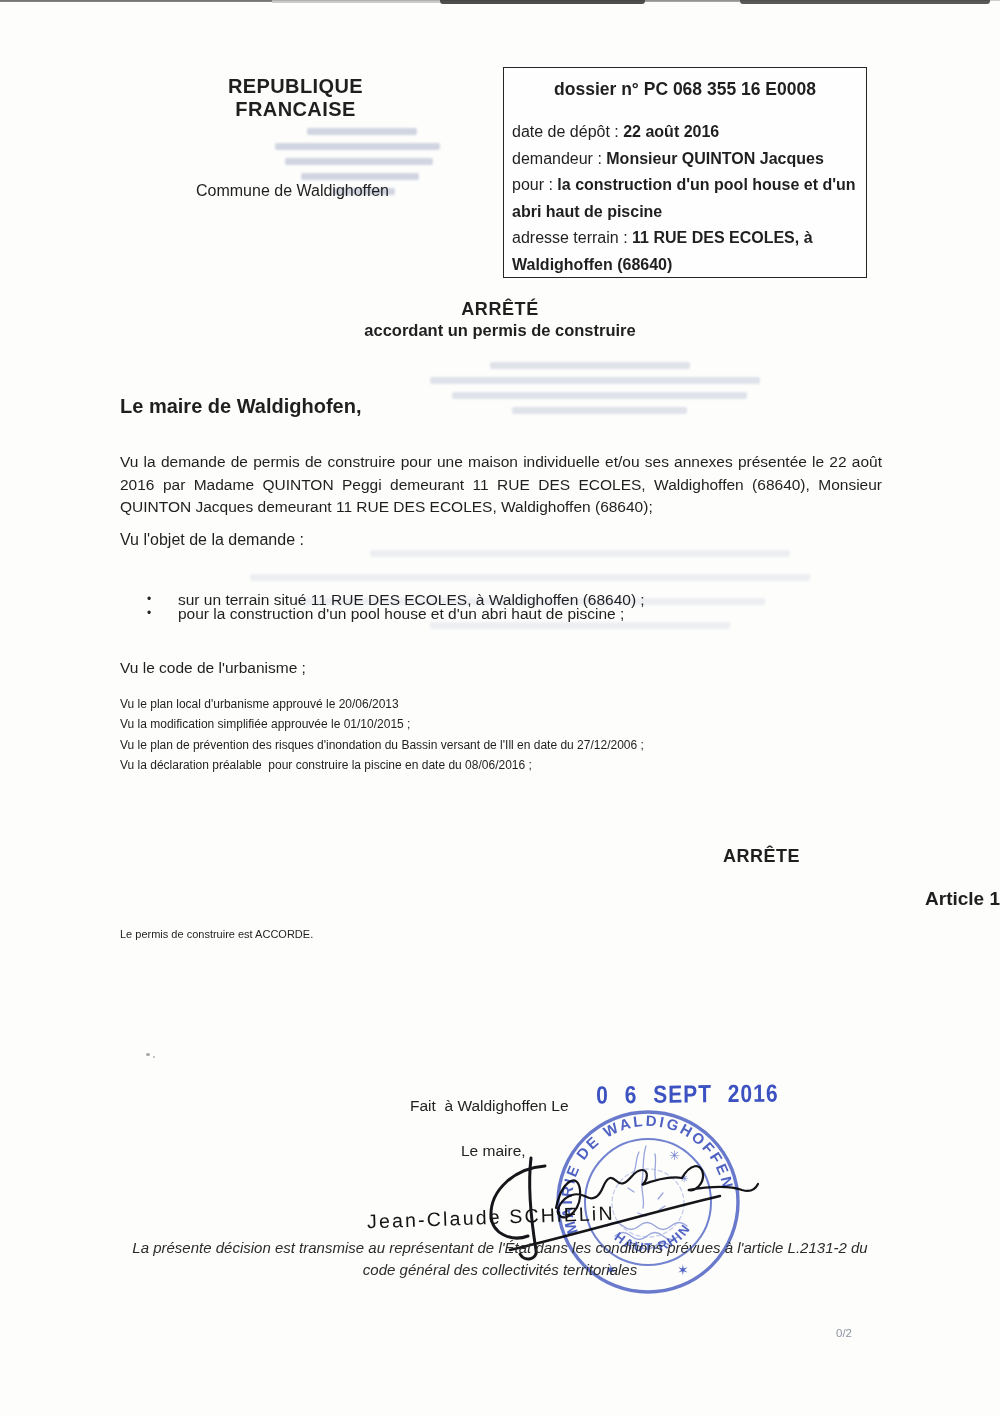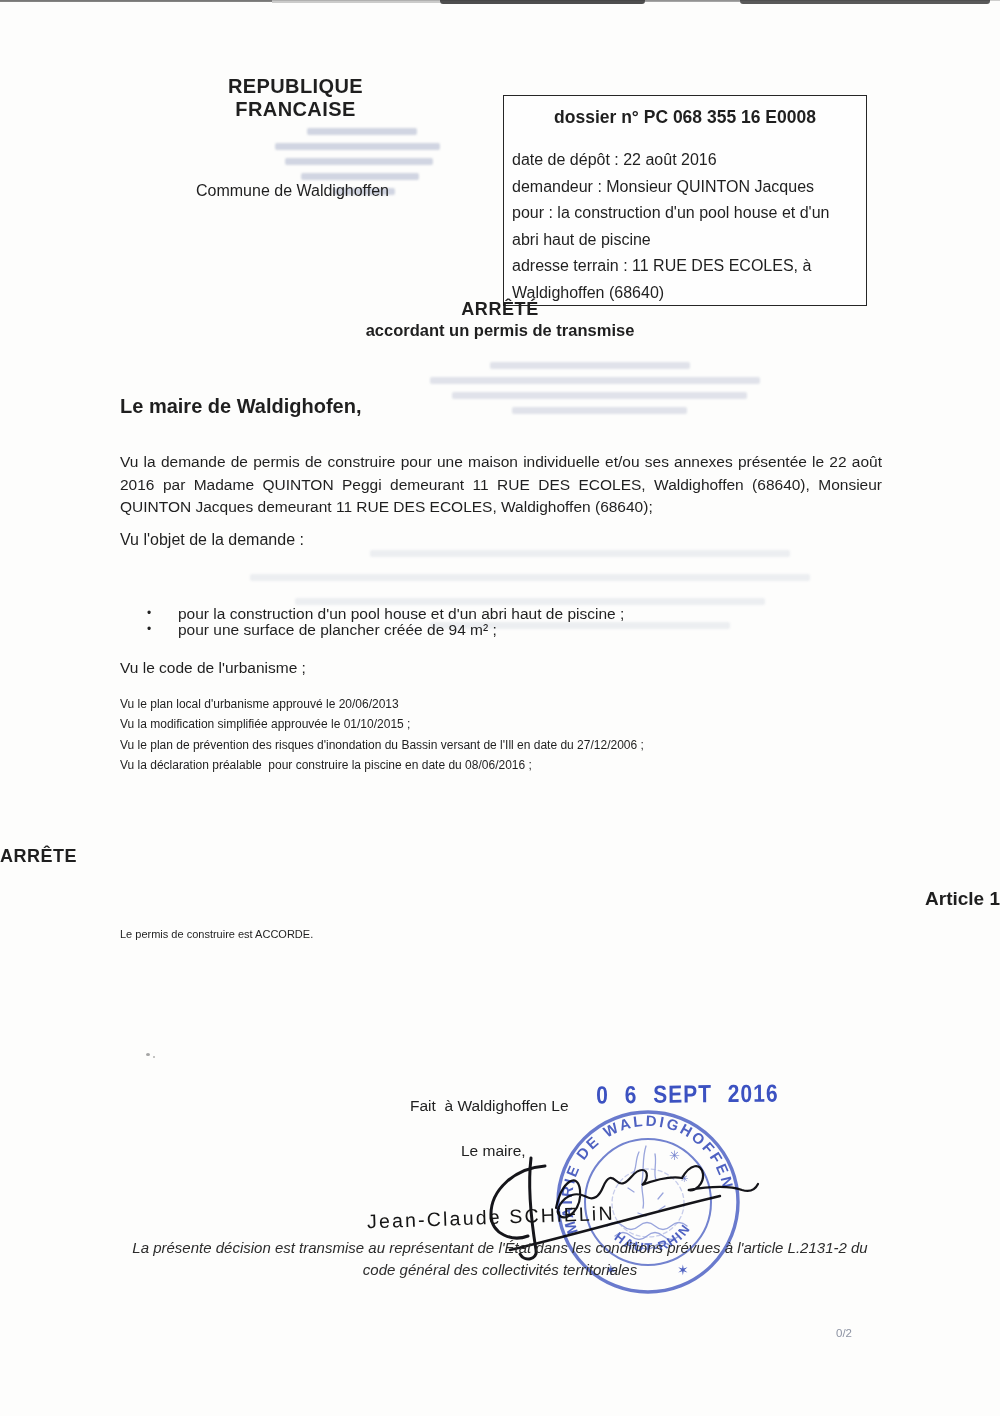--- a/index.html
+++ b/index.html
@@ -29,45 +29,44 @@
   .bleed-b .ln{background:rgba(110,122,165,.20);}
   .bleed-c .ln{background:rgba(115,128,168,.12);margin-bottom:17px;}
 
   .republic{left:178px;top:75px;width:235px;text-align:center;font-size:20px;font-weight:600;letter-spacing:.4px;}
   .commune{left:196px;top:182px;font-size:16px;}
 
   .dossier-box{
     left:503px;top:67px;width:364px;height:211px;
     border:1.6px solid #262626;box-sizing:border-box;
     background:rgba(255,255,255,.6);
-    margin-top:28px;
   }
   .dossier-title{margin-top:11px;text-align:center;font-size:17.5px;font-weight:bold;}
   .dossier-fields{margin-top:19px;padding:0 8px;font-size:16px;line-height:26.5px;}
-  .dossier-fields .val{font-weight:normal;}
+  .dossier-fields .val{font-weight:bold;}
 
   .t1{left:0;top:299px;width:1000px;text-align:center;font-size:18px;font-weight:bold;letter-spacing:.6px;}
   .t2{left:0;top:321px;width:1000px;text-align:center;font-size:16.5px;font-weight:bold;}
   .t3{left:0;top:342px;width:1000px;text-align:center;font-size:16.5px;font-weight:bold;}
 
   .salutation{left:120px;top:395px;font-size:20px;font-weight:bold;}
 
   .para1{left:120px;top:451px;width:762px;font-size:15.5px;line-height:22.6px;text-align:justify;}
   .object-intro{left:120px;top:531px;font-size:16px;}
 
   .bullet-row{position:absolute;left:147px;font-size:15.5px;}
   .bullet-row::before{content:"•";position:absolute;left:0;top:1px;font-size:12px;color:#222;}
   .bullet-row .btxt{margin-left:31px;display:inline-block;}
   .b1{top:561px;margin-top:44px;} .b2{top:591px;} .b3{top:621px;}
 
   .code-line{left:120px;top:659px;font-size:15.5px;}
   .vu{left:120px;font-size:12px;white-space:pre-wrap;}
   .v1{top:697px;} .v2{top:717px;} .v3{top:738px;} .v4{top:758px;}
 
-  .h-arrete{left:0;top:846px;width:800px;text-align:left;font-size:18px;font-weight:bold;letter-spacing:.5px;}
+  .h-arrete{left:0;top:846px;width:800px;text-align:right;font-size:18px;font-weight:bold;letter-spacing:.5px;}
   .h-article{left:0;top:888px;width:1000px;text-align:right;font-size:19px;font-weight:bold;}
   .decision-body{left:120px;top:928px;font-size:11px;}
 
   .speck{left:146px;top:1053px;width:4px;height:3px;background:rgba(0,0,0,.35);border-radius:50%;}
   .speck2{left:153px;top:1056px;width:2px;height:2px;background:rgba(0,0,0,.3);border-radius:50%;}
 
   .fait-line{left:410px;top:1097px;font-size:15.5px;white-space:pre;}
   .date-stamp{
     left:596px;top:1081px;font-size:21px;font-weight:bold;
     color:#3c52c4;letter-spacing:1px;word-spacing:9px;white-space:pre;
@@ -131,29 +130,29 @@
     <div class="dossier-title">dossier n° PC 068 355 16 E0008</div>
     <div class="dossier-fields">
       <div><span class="lbl">date de dépôt : </span><span class="val">22 août 2016</span></div>
       <div><span class="lbl">demandeur : </span><span class="val">Monsieur QUINTON Jacques</span></div>
       <div><span class="lbl">pour : </span><span class="val">la construction d'un pool house et d'un abri haut de piscine</span></div>
       <div><span class="lbl">adresse terrain : </span><span class="val">11 RUE DES ECOLES, à Waldighoffen (68640)</span></div>
     </div>
   </div>
 
   <div class="abs t1">ARRÊTÉ</div>
-  <div class="abs t2">accordant un permis de transmise</div>
+  <div class="abs t2">accordant un permis de construire</div>
 
   <div class="abs salutation">Le maire de Waldighofen,</div>
 
   <div class="abs para1">Vu la demande de permis de construire pour une maison individuelle et/ou ses annexes présentée le 22 août 2016 par Madame QUINTON Peggi demeurant 11 RUE DES ECOLES, Waldighoffen (68640), Monsieur QUINTON Jacques demeurant 11 RUE DES ECOLES, Waldighoffen (68640);</div>
   <div class="abs object-intro">Vu l'objet de la demande :</div>
 
   <div class="bullet-row b1"><span class="btxt">pour la construction d'un pool house et d'un abri haut de piscine ;</span></div>
-  <div class="bullet-row b3"><span class="btxt">pour une surface de plancher créée de 94 m² ;</span></div>
+  <div class="bullet-row b2"><span class="btxt">sur un terrain situé 11 RUE DES ECOLES, à Waldighoffen (68640) ;</span></div>
 
   <div class="abs code-line">Vu le code de l'urbanisme ;</div>
 
   <div class="abs vu v1">Vu le plan local d'urbanisme approuvé le 20/06/2013</div>
   <div class="abs vu v2">Vu la modification simplifiée approuvée le 01/10/2015 ;</div>
   <div class="abs vu v3">Vu le plan de prévention des risques d'inondation du Bassin versant de l'Ill en date du 27/12/2006 ;</div>
   <div class="abs vu v4">Vu la déclaration préalable  pour construire la piscine en date du 08/06/2016 ;</div>
 
   <div class="abs h-arrete">ARRÊTE</div>
   <div class="abs h-article">Article 1</div>

